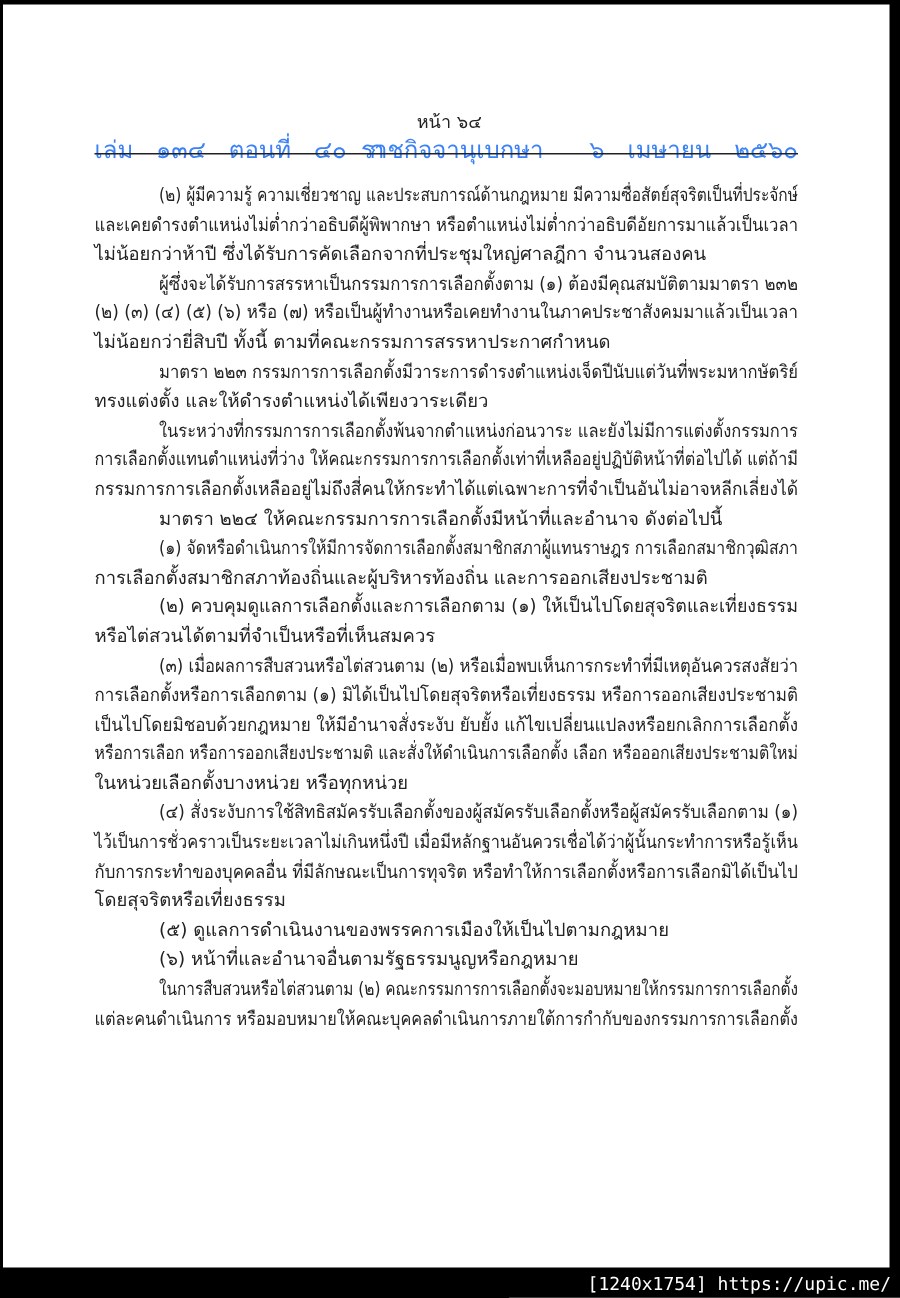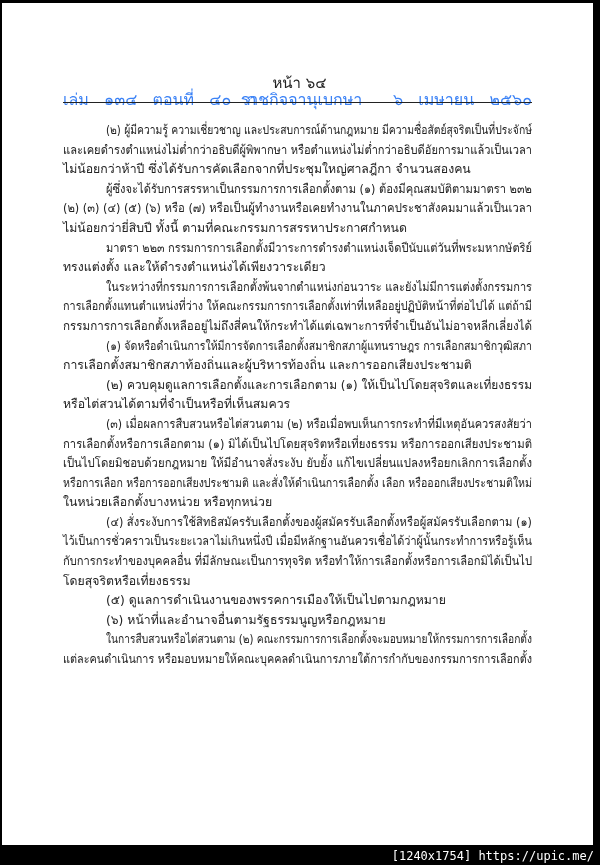--- a/index.html
+++ b/index.html
@@ -21,21 +21,21 @@
     width: 591px;
     height: 842px;
     background: #fff;
   }
   .page-number {
     position: absolute;
     left: 0;
     width: 100%;
     top: 68px;
     text-align: center;
-    font-size: 15px;
+    font-size: 12px;
     color: #222;
     padding-left: 2px;
   }
   .header-row {
     position: absolute;
     left: 61px;
     width: 469px;
     top: 84px;
     height: 18px;
     font-size: 16px;
@@ -95,20 +95,21 @@
     <div class="line"><span style="display: inline-block; transform-origin: left center; transform: scaleX(0.9023);">และเคยดำรงตำแหน่งไม่ต่ำกว่าอธิบดีผู้พิพากษา   หรือตำแหน่งไม่ต่ำกว่าอธิบดีอัยการมาแล้วเป็นเวลา</span></div>
     <div class="line"><span style="display: inline-block; transform-origin: left center;">ไม่น้อยกว่าห้าปี  ซึ่งได้รับการคัดเลือกจากที่ประชุมใหญ่ศาลฎีกา   จำนวนสองคน</span></div>
     <div class="line indent"><span style="display: inline-block; transform-origin: left center; transform: scaleX(0.9082);">ผู้ซึ่งจะได้รับการสรรหาเป็นกรรมการการเลือกตั้งตาม  (๑)  ต้องมีคุณสมบัติตามมาตรา  ๒๓๒</span></div>
     <div class="line"><span style="display: inline-block; transform-origin: left center; transform: scaleX(0.9189);">(๒)  (๓)  (๔)  (๕)  (๖)  หรือ  (๗)  หรือเป็นผู้ทำงานหรือเคยทำงานในภาคประชาสังคมมาแล้วเป็นเวลา</span></div>
     <div class="line"><span style="display: inline-block; transform-origin: left center;">ไม่น้อยกว่ายี่สิบปี  ทั้งนี้  ตามที่คณะกรรมการสรรหาประกาศกำหนด</span></div>
     <div class="line indent"><span style="display: inline-block; transform-origin: left center; transform: scaleX(0.8995);">มาตรา    ๒๒๓    กรรมการการเลือกตั้งมีวาระการดำรงตำแหน่งเจ็ดปีนับแต่วันที่พระมหากษัตริย์</span></div>
     <div class="line"><span style="display: inline-block; transform-origin: left center;">ทรงแต่งตั้ง  และให้ดำรงตำแหน่งได้เพียงวาระเดียว</span></div>
     <div class="line indent"><span style="display: inline-block; transform-origin: left center; transform: scaleX(0.8936);">ในระหว่างที่กรรมการการเลือกตั้งพ้นจากตำแหน่งก่อนวาระ   และยังไม่มีการแต่งตั้งกรรมการ</span></div>
     <div class="line"><span style="display: inline-block; transform-origin: left center; transform: scaleX(0.8799);">การเลือกตั้งแทนตำแหน่งที่ว่าง  ให้คณะกรรมการการเลือกตั้งเท่าที่เหลืออยู่ปฏิบัติหน้าที่ต่อไปได้  แต่ถ้ามี</span></div>
     <div class="line"><span style="display: inline-block; transform-origin: left center; transform: scaleX(0.9449);">กรรมการการเลือกตั้งเหลืออยู่ไม่ถึงสี่คนให้กระทำได้แต่เฉพาะการที่จำเป็นอันไม่อาจหลีกเลี่ยงได้</span></div>
+    <div class="line indent"><span style="display: inline-block; transform-origin: left center;">มาตรา    ๒๒๔   ให้คณะกรรมการการเลือกตั้งมีหน้าที่และอำนาจ  ดังต่อไปนี้</span></div>
     <div class="line indent"><span style="display: inline-block; transform-origin: left center; transform: scaleX(0.8614);">(๑)    จัดหรือดำเนินการให้มีการจัดการเลือกตั้งสมาชิกสภาผู้แทนราษฎร  การเลือกสมาชิกวุฒิสภา</span></div>
     <div class="line"><span style="display: inline-block; transform-origin: left center;">การเลือกตั้งสมาชิกสภาท้องถิ่นและผู้บริหารท้องถิ่น  และการออกเสียงประชามติ</span></div>
     <div class="line indent"><span style="display: inline-block; transform-origin: left center; transform: scaleX(0.9689);">(๒)    ควบคุมดูแลการเลือกตั้งและการเลือกตาม  (๑)  ให้เป็นไปโดยสุจริตและเที่ยงธรรม</span></div>
     <div class="line"><span style="display: inline-block; transform-origin: left center;">หรือไต่สวนได้ตามที่จำเป็นหรือที่เห็นสมควร</span></div>
     <div class="line indent"><span style="display: inline-block; transform-origin: left center; transform: scaleX(0.8985);">(๓)    เมื่อผลการสืบสวนหรือไต่สวนตาม  (๒)  หรือเมื่อพบเห็นการกระทำที่มีเหตุอันควรสงสัยว่า</span></div>
     <div class="line"><span style="display: inline-block; transform-origin: left center; transform: scaleX(0.9196);">การเลือกตั้งหรือการเลือกตาม  (๑)  มิได้เป็นไปโดยสุจริตหรือเที่ยงธรรม   หรือการออกเสียงประชามติ</span></div>
     <div class="line"><span style="display: inline-block; transform-origin: left center; transform: scaleX(0.9245);">เป็นไปโดยมิชอบด้วยกฎหมาย  ให้มีอำนาจสั่งระงับ  ยับยั้ง  แก้ไขเปลี่ยนแปลงหรือยกเลิกการเลือกตั้ง</span></div>
     <div class="line"><span style="display: inline-block; transform-origin: left center; transform: scaleX(0.8601);">หรือการเลือก  หรือการออกเสียงประชามติ  และสั่งให้ดำเนินการเลือกตั้ง  เลือก  หรือออกเสียงประชามติใหม่</span></div>
     <div class="line"><span style="display: inline-block; transform-origin: left center;">ในหน่วยเลือกตั้งบางหน่วย  หรือทุกหน่วย</span></div>
     <div class="line indent"><span style="display: inline-block; transform-origin: left center; transform: scaleX(0.9129);">(๔)    สั่งระงับการใช้สิทธิสมัครรับเลือกตั้งของผู้สมัครรับเลือกตั้งหรือผู้สมัครรับเลือกตาม  (๑)</span></div>

